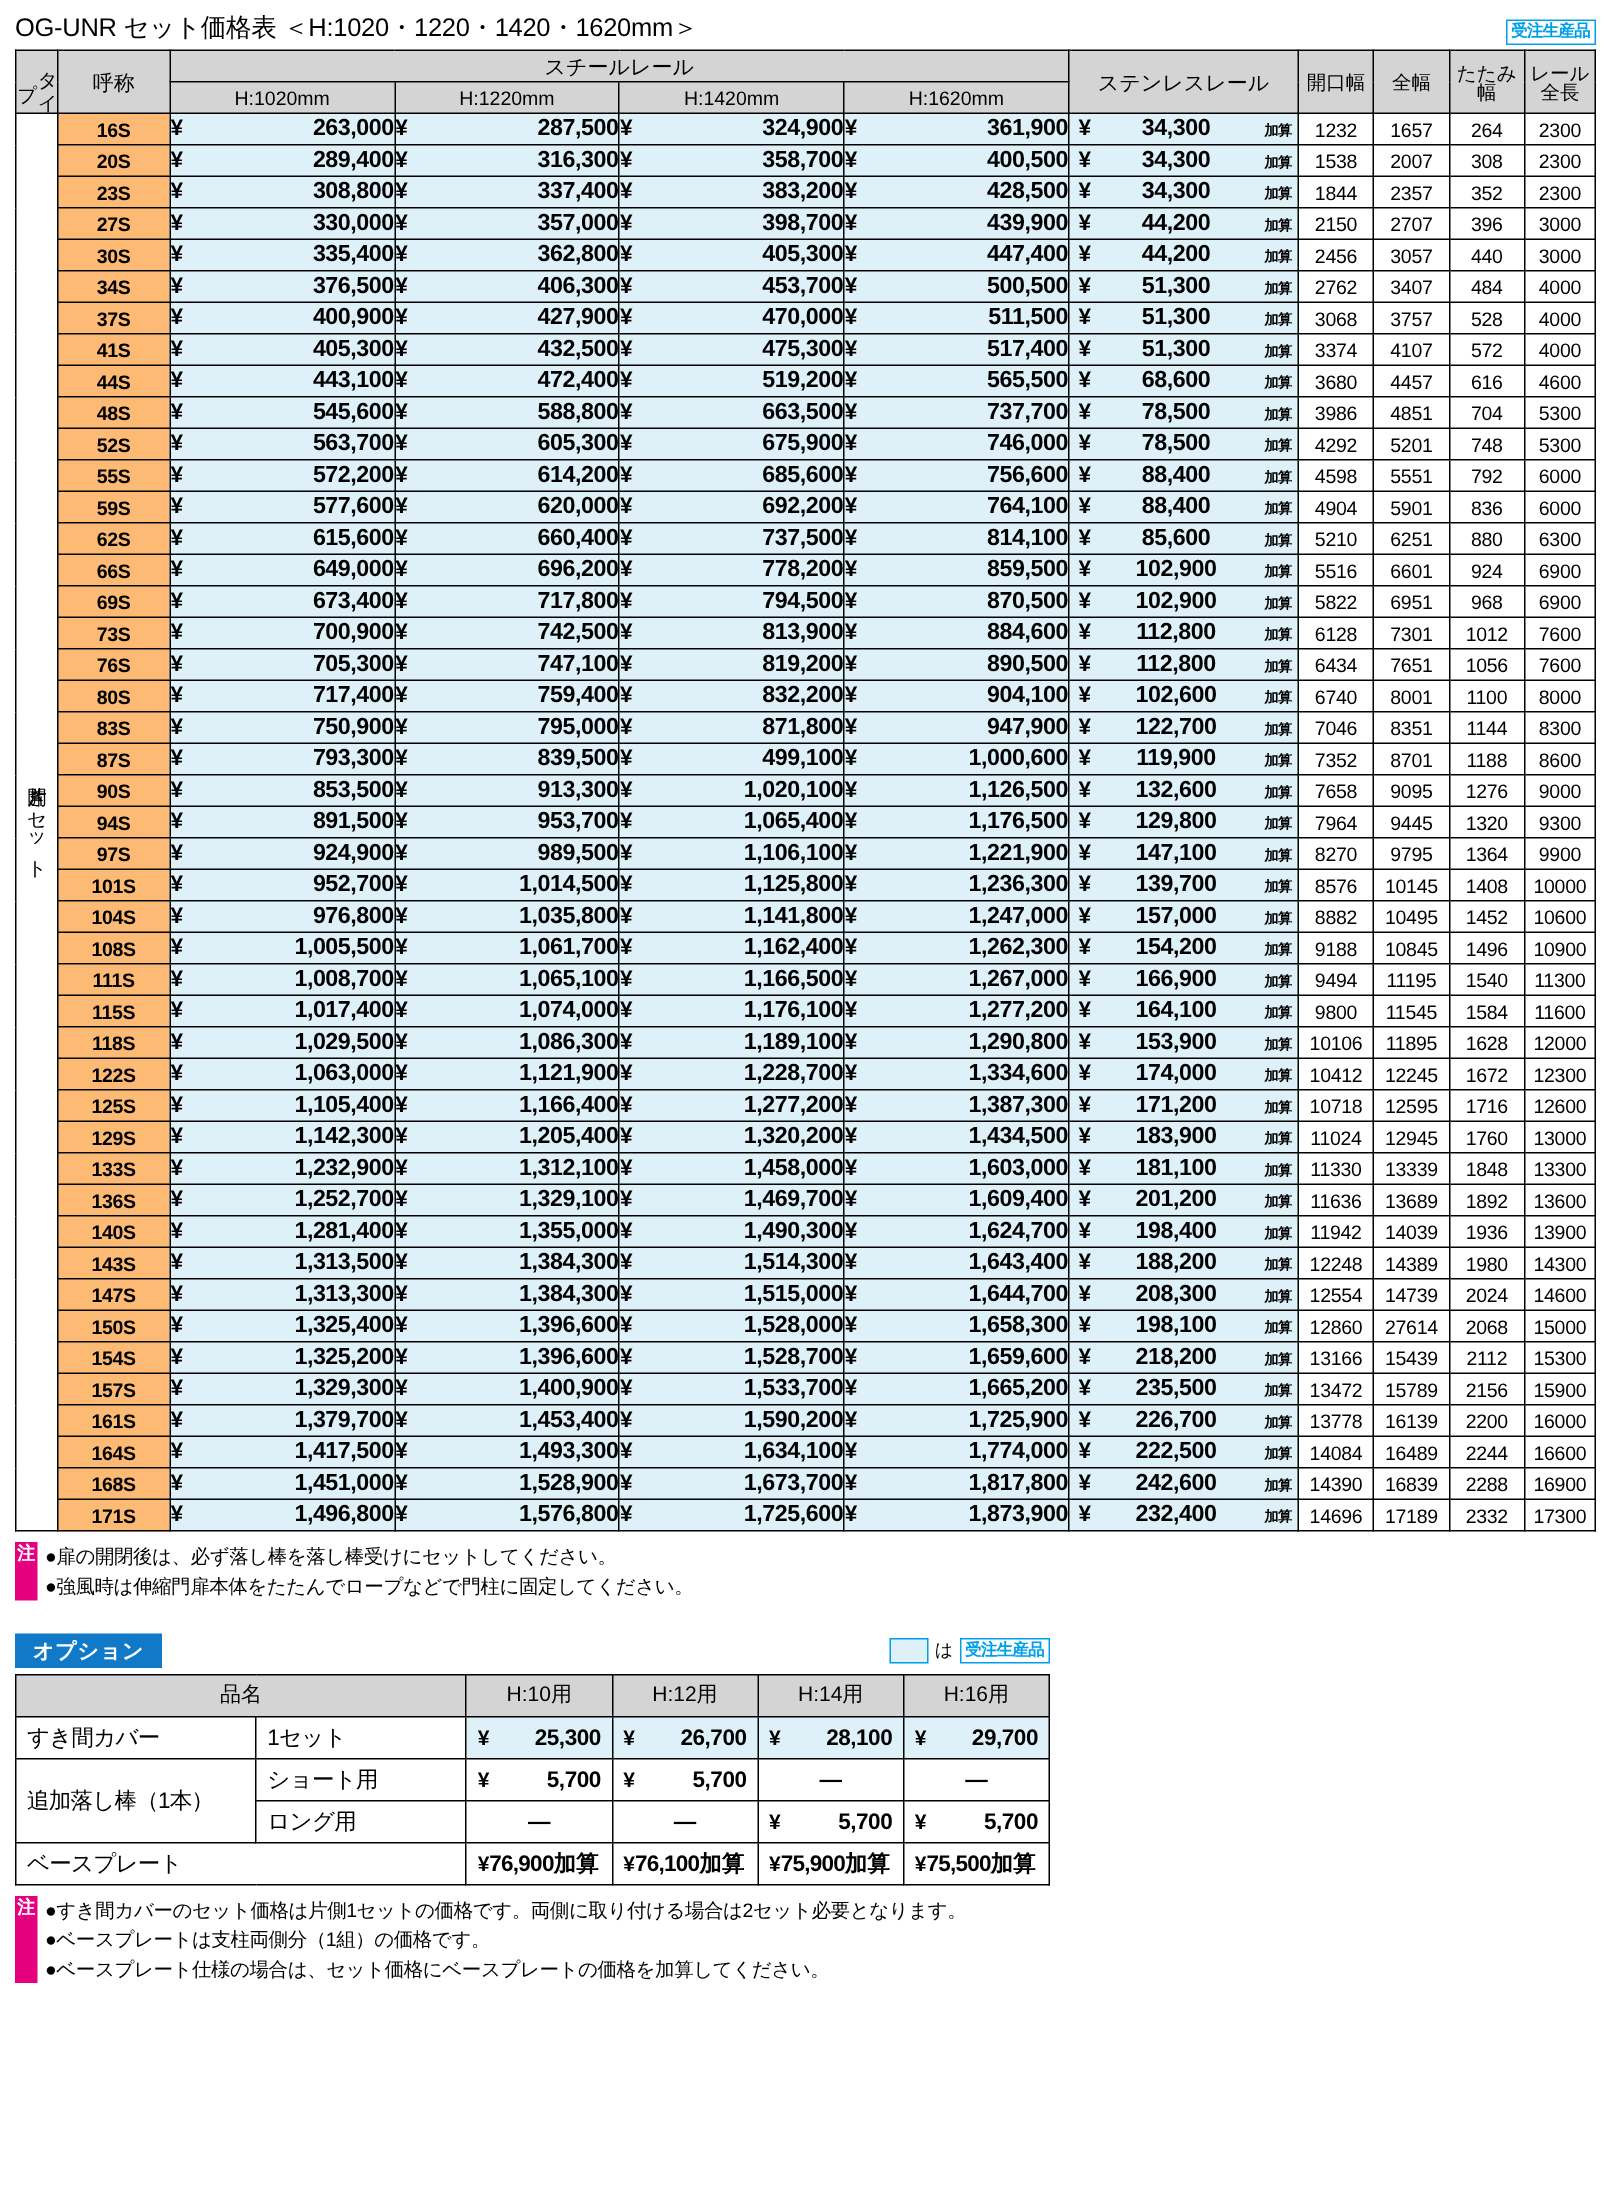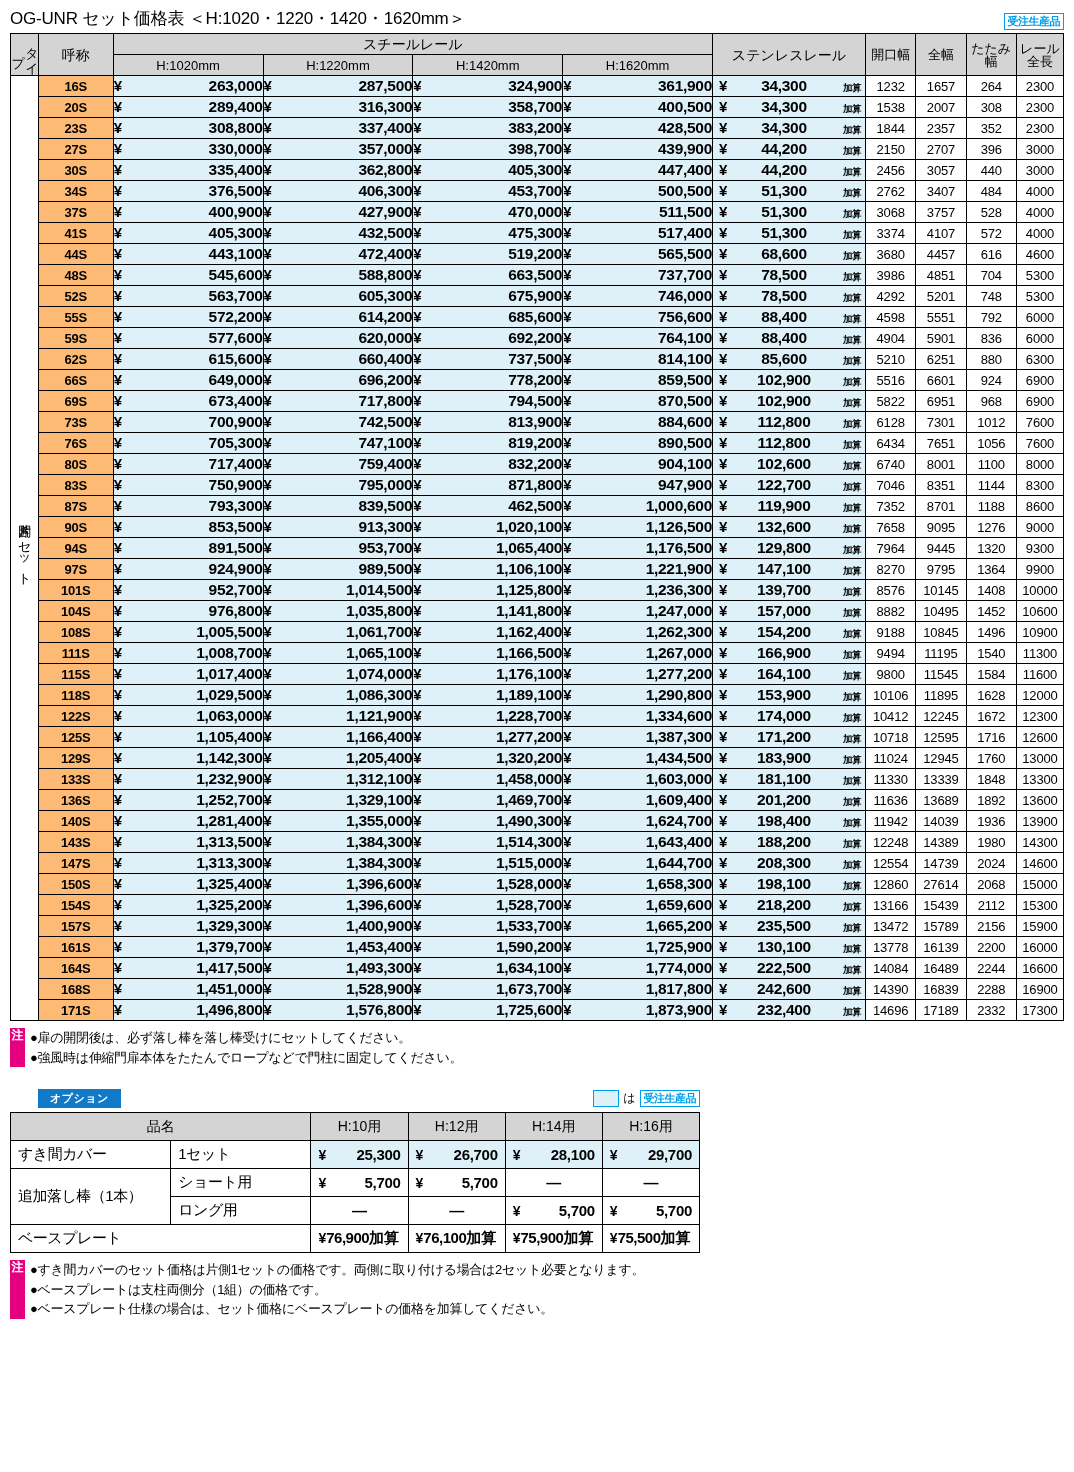--- a/index.html
+++ b/index.html
@@ -71,22 +71,22 @@
     padding:1px 2px 1px 2px;line-height:1.15;letter-spacing:0;margin-right:5px;
     align-self:stretch;display:flex;align-items:flex-start;justify-content:center;width:15px;
     box-sizing:border-box;
   }
   .note-lines{font-size:13px;line-height:1.5;letter-spacing:-0.3px;}
   .note-lines div{white-space:nowrap;}
 
   
   .opt-header-row{display:flex;align-items:center;justify-content:space-between;margin-top:22px;width:690px;}
   .opt-tab{
-    background:#1079c8;color:#fff;font-size:11px;font-weight:700;
-    padding:3px 12px;letter-spacing:0.5px;line-height:1.2;margin-left:28px;
+    background:#1079c8;color:#fff;font-size:14px;font-weight:700;
+    padding:3px 12px;letter-spacing:0.5px;line-height:1.2;
   }
   .legend{display:flex;align-items:center;gap:4px;font-size:12px;}
   .legend .swatch{width:24px;height:15px;background:#dff1f8;border:1.5px solid #00a0e9;display:inline-block;}
   .legend .wa{font-size:12px;}
   .legend .mto{border:1.5px solid #00a0e9;color:#00a0e9;font-size:11px;font-weight:700;padding:1px 3px;line-height:1.15;letter-spacing:-0.5px;}
 
   table.opt{border-collapse:collapse;width:690px;table-layout:fixed;margin-top:4px;}
   table.opt th, table.opt td{
     border:1px solid #000;padding:0 6px;height:28px;font-size:14px;
     box-sizing:border-box;vertical-align:middle;text-align:center;font-weight:400;
@@ -927,21 +927,21 @@
           </td>
           <td class="price">
             <span class="pz">
               <span class="yen">¥</span>
               <span class="num">839,500</span>
             </span>
           </td>
           <td class="price">
             <span class="pz">
               <span class="yen">¥</span>
-              <span class="num">462,500</span>
+              <span class="num">499,100</span>
             </span>
           </td>
           <td class="price">
             <span class="pz">
               <span class="yen">¥</span>
               <span class="num">1,000,600</span>
             </span>
           </td>
           <td class="price sus">
             <span class="pz">
@@ -1737,21 +1737,21 @@
           </td>
           <td class="price">
             <span class="pz">
               <span class="yen">¥</span>
               <span class="num">1,725,900</span>
             </span>
           </td>
           <td class="price sus">
             <span class="pz">
               <span class="yen">¥</span>
-              <span class="num">130,100</span>
+              <span class="num">226,700</span>
               <span class="suffix">加算</span>
             </span>
           </td>
           <td class="dim">13778</td>
           <td class="dim">16139</td>
           <td class="dim">2200</td>
           <td class="dim">16000</td>
         </tr>
         <tr>
           <td class="name">164S</td>

